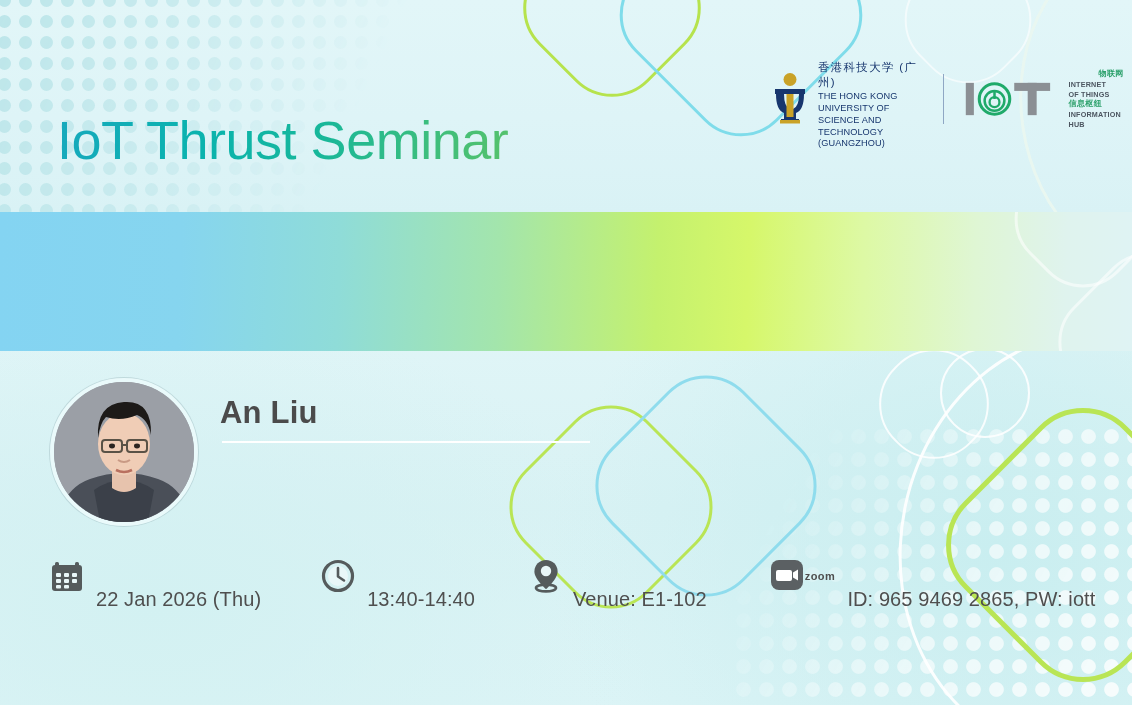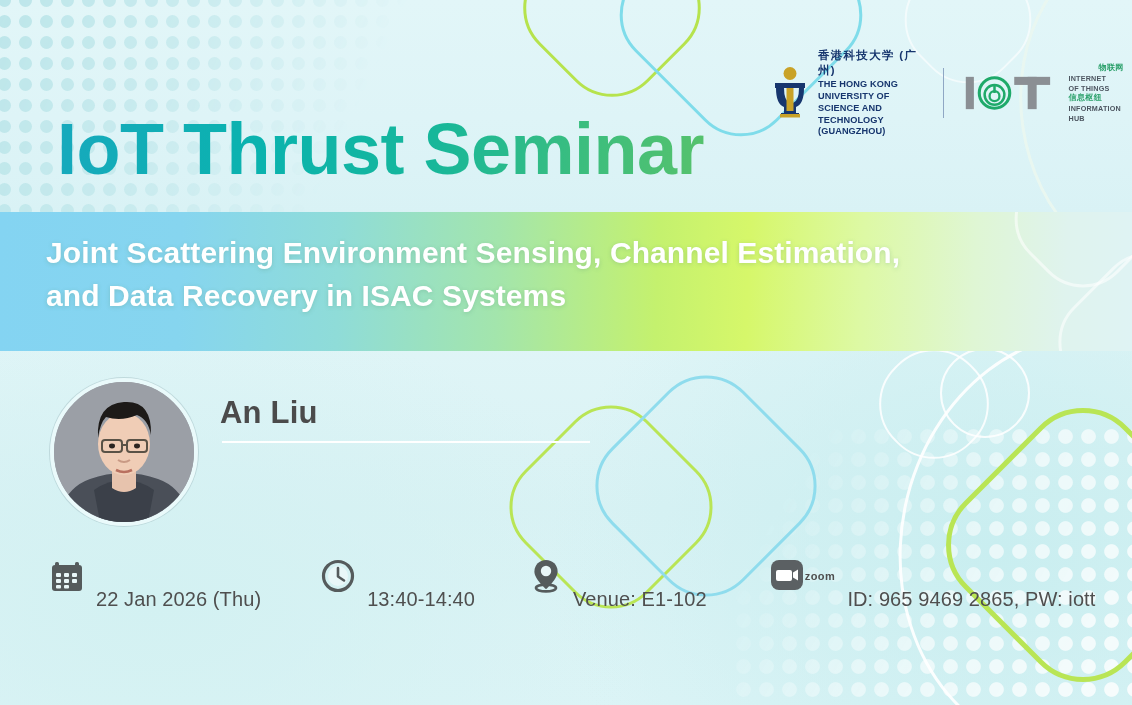--- a/index.html
+++ b/index.html
@@ -68,21 +68,21 @@
   .swoosh {
     position: absolute; border: 3px solid #ffffff; border-radius: 50%;
     opacity: .9; background: none;
   }
   .swoosh-1 { left: 900px; top: 330px; width: 360px; height: 420px; border-color: #ffffff; transform: rotate(12deg); }
   .swoosh-2 { left: 1020px; top: -60px; width: 260px; height: 330px; border-color: #eaf7ef; transform: rotate(-8deg); }
 
   
   .title {
     position: absolute; left: 57px; top: 112px;
-    font-size: 72px; font-weight: bold; letter-spacing: -0.5px;
+    font-size: 54px; font-weight: normal; letter-spacing: -0.5px;
     background: linear-gradient(96deg, #17a9bd 0%, #0ab3ae 32%, #17b79a 58%, #3dbe7d 82%, #56c26c 100%);
     -webkit-background-clip: text; background-clip: text;
     color: transparent; -webkit-text-fill-color: transparent;
     line-height: 1.05;
   }
 
   
   .banner {
     position: absolute; left: 0; top: 212px; width: 1132px; height: 139px;
     background: linear-gradient(92deg,
@@ -100,21 +100,21 @@
     position: absolute; left: 46px; top: 232px; width: 1060px;
     font-size: 30px; font-weight: bold; color: #ffffff;
     line-height: 1.42; letter-spacing: .1px;
     text-shadow: 0 1px 4px rgba(90,150,120,.30);
   }
 
   
   .logos { position: absolute; left: 772px; top: 48px; display: flex; align-items: center; gap: 14px; }
   .hkust-logo { display:flex; align-items:center; gap: 10px; }
   .hkust-mark { width: 36px; height: 54px; flex: 0 0 auto; }
-  .hkust-text { font-size: 9.2px; line-height: 1.30; color:#17366e; font-weight:bold; letter-spacing:.1px; }
+  .hkust-text { font-size: 9.2px; line-height: 1.30; color:#17366e; font-weight:normal; letter-spacing:.1px;margin-top:12px; }
   .hkust-text .cn { font-size: 11.4px; letter-spacing: 1.4px; margin-bottom: 1px; display:block; }
   .logo-sep { width: 1px; height: 50px; background: #8fa7c4; margin: 0 6px; }
   .iot-logo { display:flex; align-items:center; gap: 8px; }
   .iot-mark { height: 44px; width: 108px; }
   .iot-text { font-size: 7.2px; line-height: 1.34; color:#4c5560; font-weight:bold; letter-spacing:.2px;}
   .iot-text .cn { color:#2aa06a; font-size: 8px; letter-spacing:.4px;padding-left:30px;}
   .iot-text .cn2 { color:#2aa06a; font-size: 8px; letter-spacing:.4px;margin-top:12px;}
 
   
   .speaker { position: absolute; left: 50px; top: 378px; display: flex; gap: 22px; }
@@ -200,24 +200,20 @@
     </div>
   </div>
 
   <div class="title">IoT Thrust Seminar</div>
 
   <div class="banner">
     <div class="banner-inner">
       <div class="b-deco bd-1"></div>
       <div class="b-deco bd-2"></div>
     </div>
-  </div>
-  <div class="banner-title">
-    <span>Joint Scattering Environment Sensing, Channel Estimation,</span><br>
-    <span>and Data Recovery in ISAC Systems</span>
   </div>
 
   <div class="speaker">
     <div class="avatar">
       <svg class="face" viewBox="0 0 140 140">
         <rect width="140" height="140" fill="#9b9fa6"></rect>
         <path d="M2 140 q8 -34 34 -43 q16 -6 34 -6 q18 0 34 6 q26 9 34 43 z" fill="#4a4f58"></path>
         <path d="M40 108 q14 -10 30 -10 q16 0 30 10 l-6 32 h-48 z" fill="#3b4049"></path>
         <path d="M58 84 h24 v22 q-12 8 -24 0 z" fill="#e7c3ad"></path>
         <ellipse cx="70" cy="62" rx="26" ry="31" fill="#f0cdb6"></ellipse>

